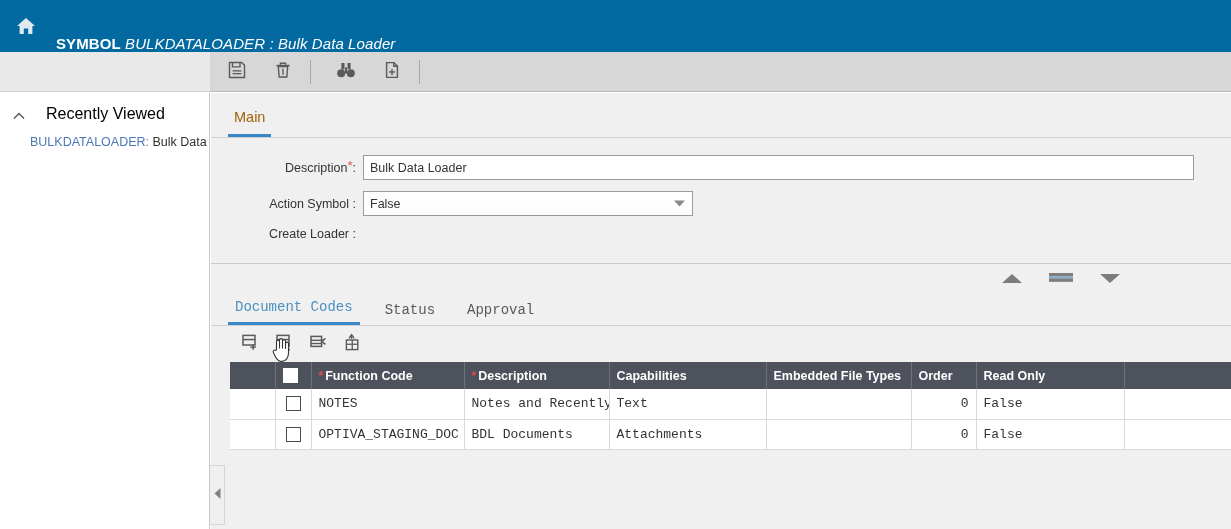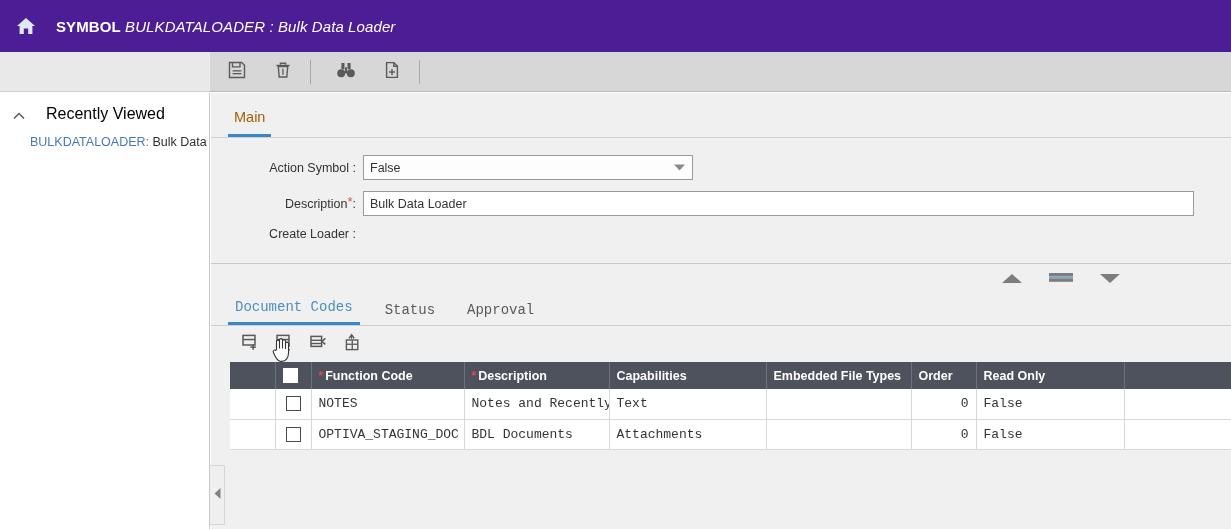--- a/index.html
+++ b/index.html
@@ -7,22 +7,22 @@
     width: 1231px; height: 529px;
     font-family: "Liberation Sans", sans-serif;
     background: #ffffff;
     overflow: hidden;
   }
   #app { position: relative; width: 1231px; height: 529px; }
 
   
   .app-header {
     position: absolute; left: 0; top: 0; width: 1231px; height: 52px;
-    background: #4c1d95;
-    display: flex; align-items: center;
+    background: #0369a1;
+    display: flex; align-items: flex-end;
   }
   .home-btn {
     width: 52px; height: 52px;
     display: flex; align-items: center; justify-content: center;
     cursor: pointer;
   }
   .home-btn svg { display: block; }
   .header-title {
     color: #ffffff; font-size: 15px; white-space: nowrap;
     letter-spacing: .1px; margin-left: 4px;
@@ -264,42 +264,42 @@
     </span>
   </div>
 
   <div class="content">
 
     <div class="maintabs">
       <div class="maintab">Main</div>
     </div>
 
     <div class="form">
+
+      <div class="frow">
+        <div class="flabel">
+          <span>Description</span><span class="req">*</span><span>:</span>
+        </div>
+        <div class="ftext wide">
+          <span>Bulk Data Loader</span>
+        </div>
+      </div>
 
       <div class="frow">
         <div class="flabel">
           <span>Action Symbol</span>
           <span>:</span>
         </div>
         <div class="fselect">
           <span>False</span>
           <span class="caret-down">
             <svg width="13" height="9" viewBox="0 0 13 9">
                 <path d="M1 1.5 H12 L6.5 7.5 Z" fill="#8a8a8a"></path>
               </svg>
           </span>
-        </div>
-      </div>
-
-      <div class="frow">
-        <div class="flabel">
-          <span>Description</span><span class="req">*</span><span>:</span>
-        </div>
-        <div class="ftext wide">
-          <span>Bulk Data Loader</span>
         </div>
       </div>
 
       <div class="frow">
         <div class="flabel">
           <span>Create Loader</span>
           <span>:</span>
         </div>
       </div>
     </div>

